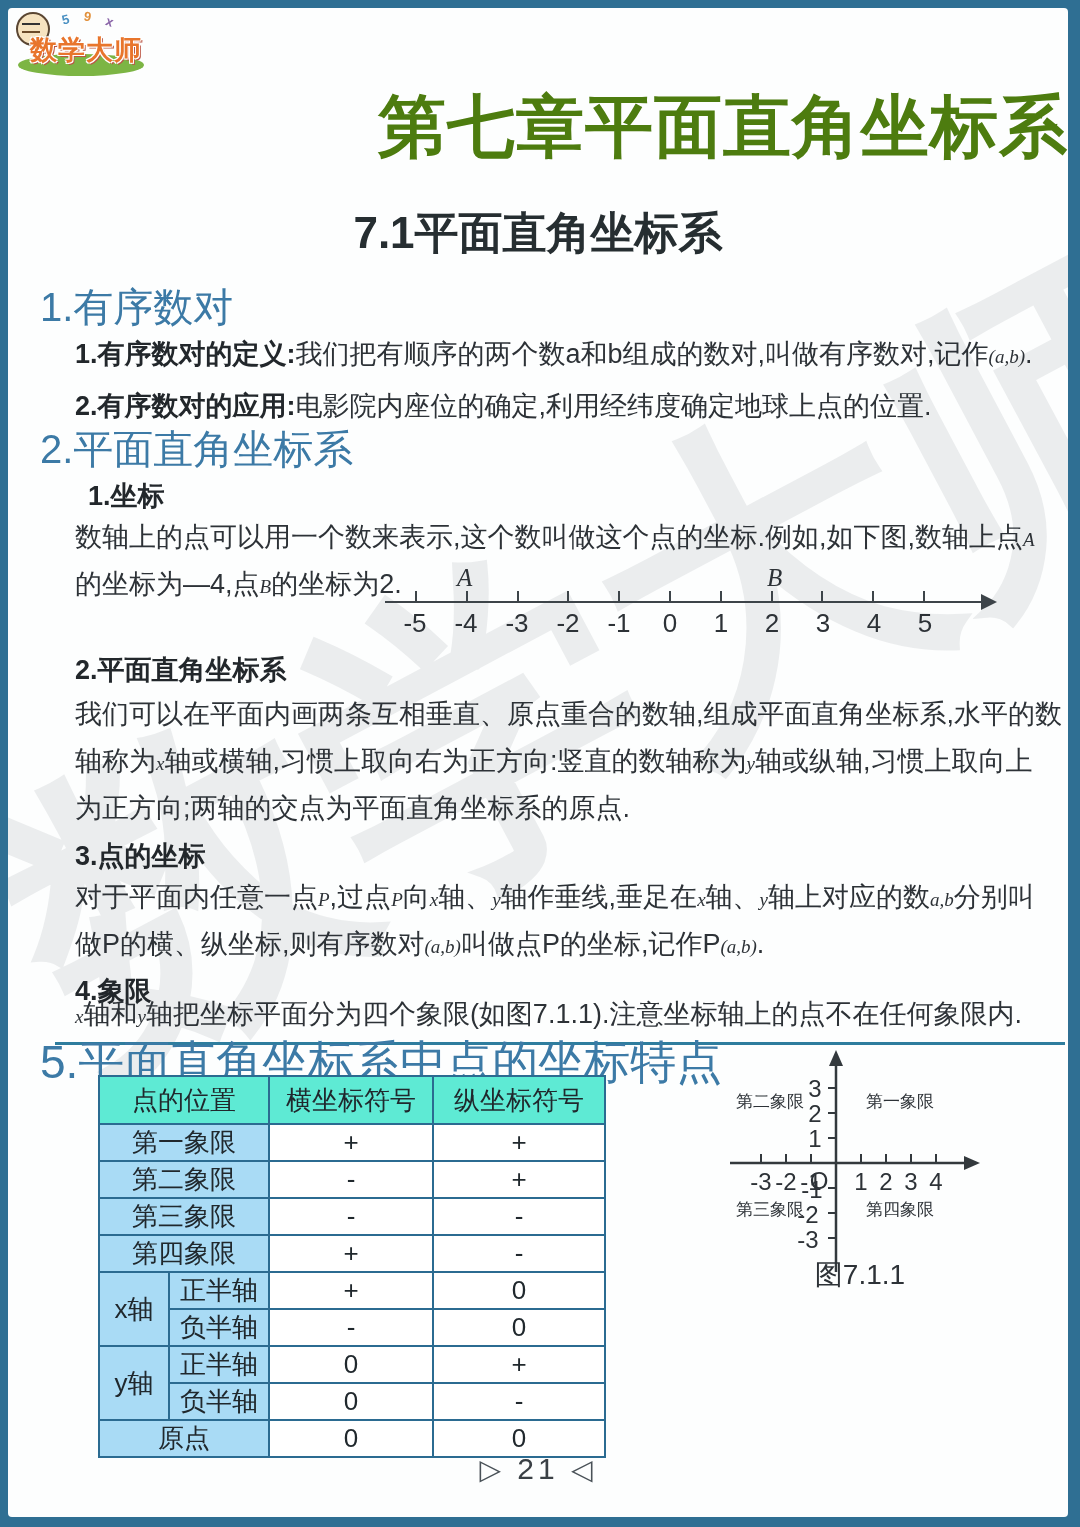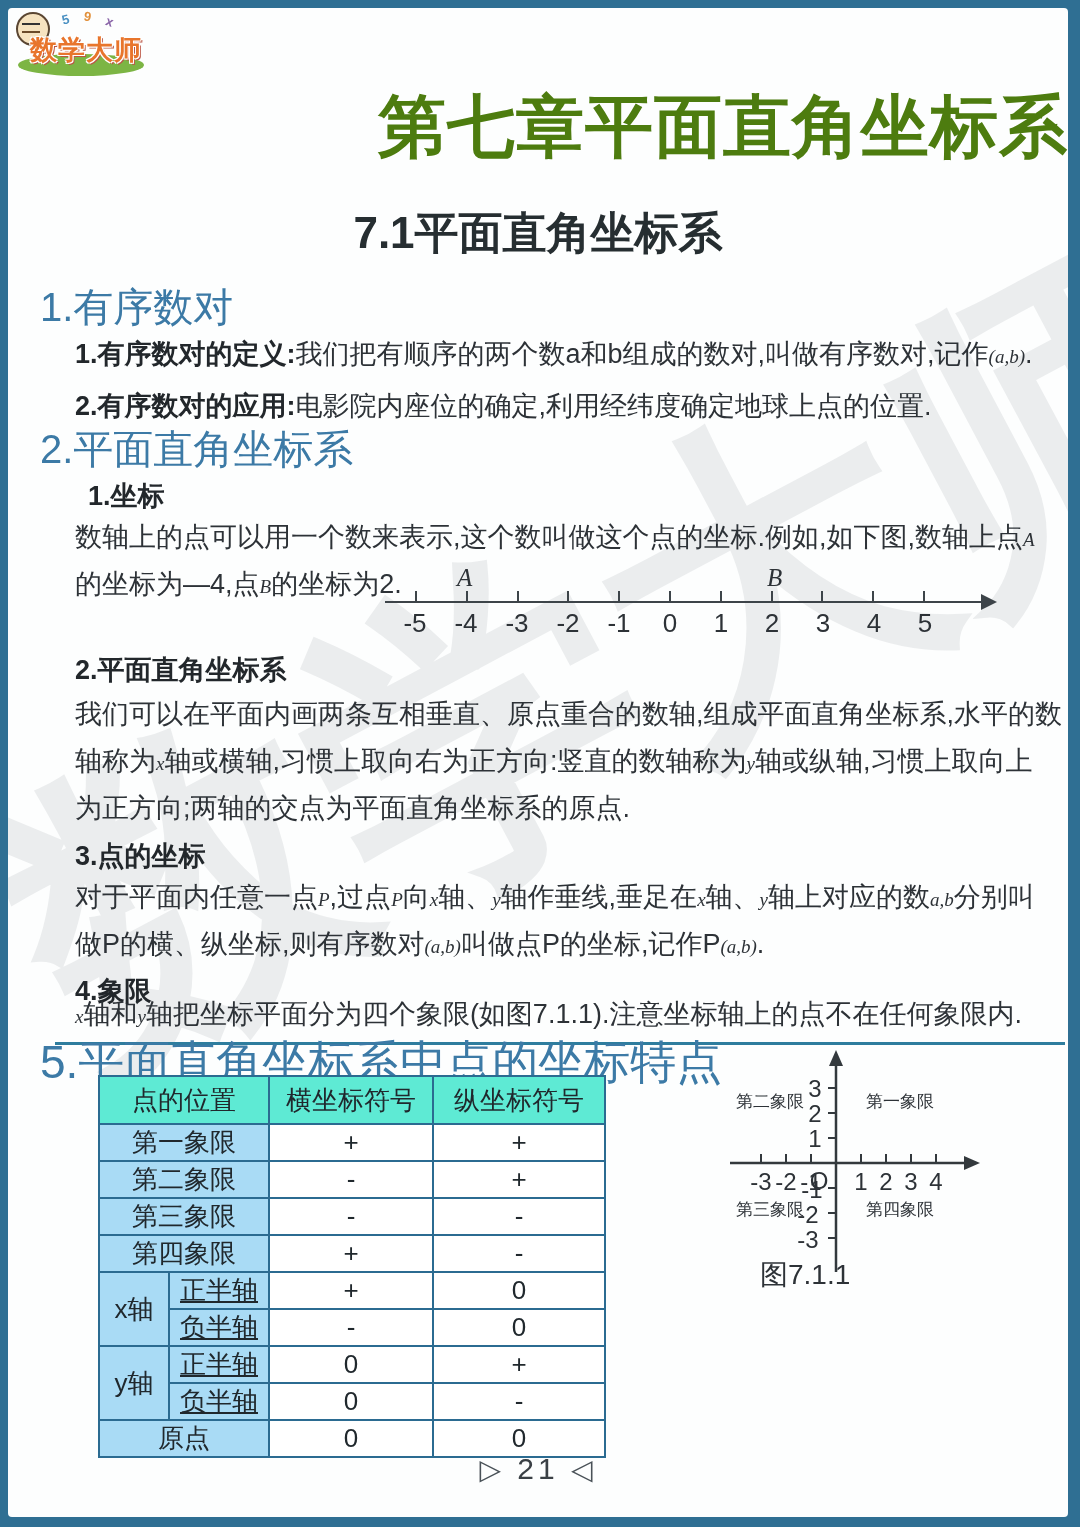--- a/index.html
+++ b/index.html
@@ -69,27 +69,27 @@
   .nl-ptB{left:382px;}
   
   .sign-table{position:absolute;left:90px;top:1067px;border-collapse:collapse;}
   .sign-table td,.sign-table th{
     border:2.5px solid #2b6b91;font-size:26px;color:#20282d;text-align:center;
     font-weight:400;background:#fff;padding:0;
   }
   .sign-table .hl{background:#a9dbf5;}
   .sign-table th{background:#5eead4;height:46px;}
   .sign-table td{height:35px;}
-  .cw1{width:68px;}.cw2{width:98px;text-decoration:underline;}.cw3{width:162px;}.cw4{width:170px;}
+  .cw1{width:68px;}.cw2{width:98px;}.cw3{width:162px;}.cw4{width:170px;}
   
   .figure{position:absolute;left:692px;top:1032px;width:372px;height:262px;}
   .figure svg{position:absolute;left:0;top:0;}
   .fig-lab{position:absolute;font-size:24px;color:#2d3237;width:26px;text-align:center;}
   .fig-quad{position:absolute;font-size:17px;color:#2d3237;white-space:nowrap;}
-  .fig-caption{position:absolute;left:60px;top:216px;width:200px;
+  .fig-caption{position:absolute;left:60px;top:216px;width:200px;text-align:center;
     font-size:28px;color:#2d3237;}
   
   .footer{position:absolute;left:0;top:1444px;width:100%;text-align:center;
     font-size:30px;color:#3a4045;letter-spacing:4px;}
   .footer .tri{font-size:28px;color:#4a5258;cursor:pointer;}
 </style>
 </head>
 <body>
 
 <div class="frame">

